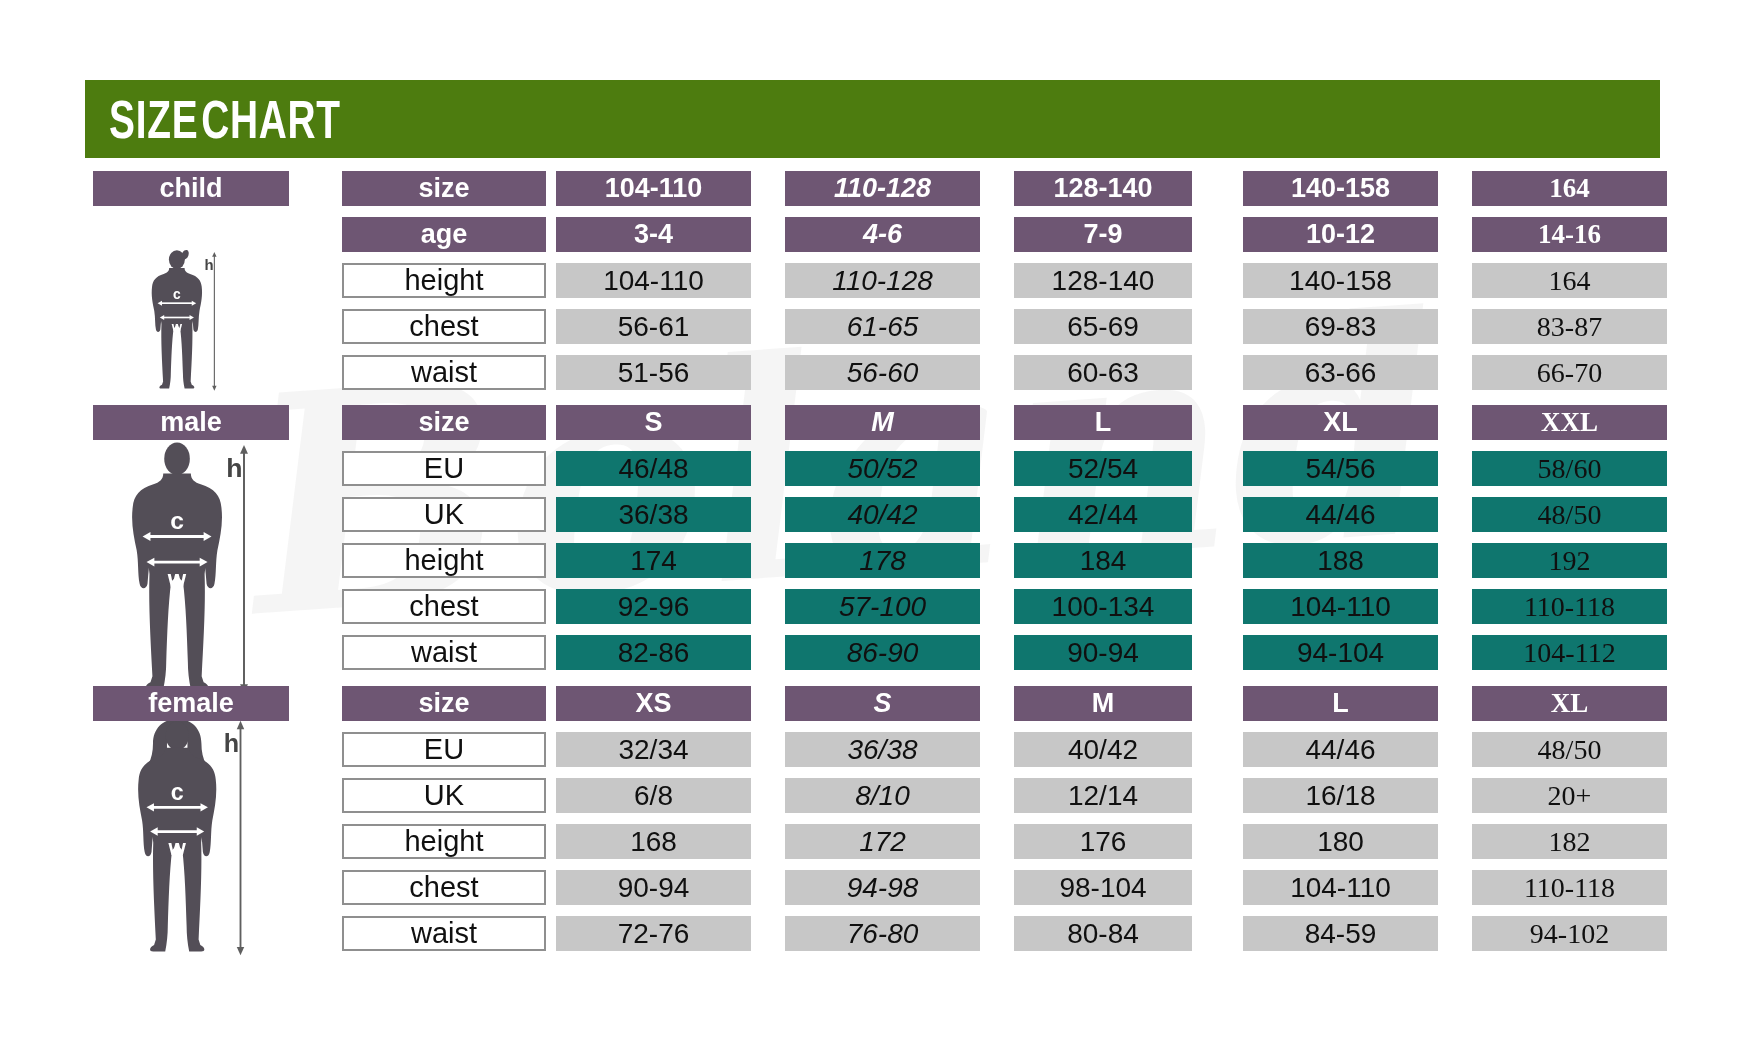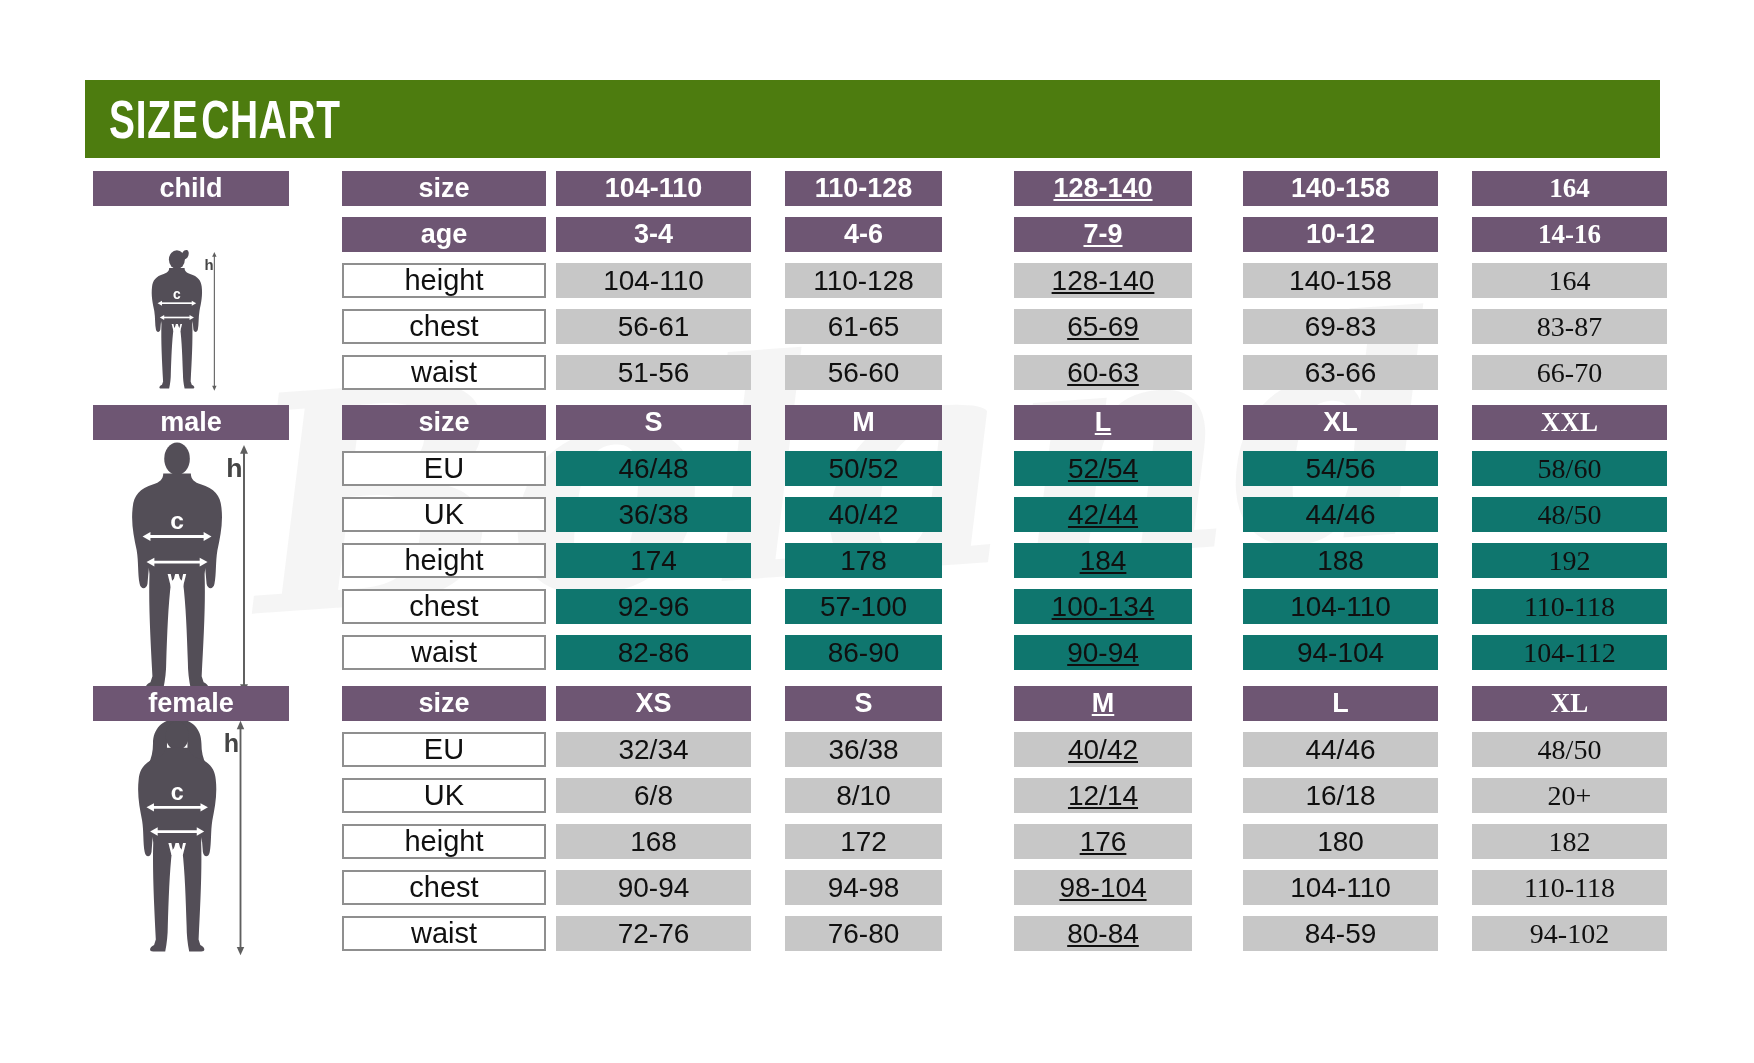--- a/index.html
+++ b/index.html
@@ -30,22 +30,22 @@
     position:absolute;height:35px;display:flex;align-items:center;justify-content:center;
     font-size:28px;color:#101010;box-sizing:border-box;
   }
   .h{background:#6e5673;color:#ffffff;font-weight:bold;font-size:27px;}
   .l{background:#ffffff;border:2px solid #8f8f8f;font-size:29px;}
   .d{background:#c7c7c7;}
   .dl{background:#0f766e;}
   .c0{left:85px;width:196px;}
   .c1{left:316px;width:204px;margin-left:18px;}
   .c2{left:548px;width:195px;}
-  .c3{left:777px;width:157px;}
-  .c4{left:1006px;width:178px;text-decoration:underline;}
+  .c3{left:777px;width:195px;font-style:italic;}
+  .c4{left:1006px;width:178px;}
   .c5{left:1235px;width:195px;}
   .c6{left:1464px;width:195px;font-family:Liberation Serif, serif;}
   .r0{top:0;}.r1{top:46px;text-align:center;}.r2{top:92px;}.r3{top:138px;}.r4{top:184px;}.r5{top:230px;}
   .figure{position:absolute;z-index:1;}
   #fig-child{left:126px;top:210px;}
   #fig-male{left:106px;top:442px;}
   #fig-female{left:110px;top:718px;}
   svg text{font-family:"Liberation Sans",sans-serif;font-weight:bold;}
 </style>
 </head>

